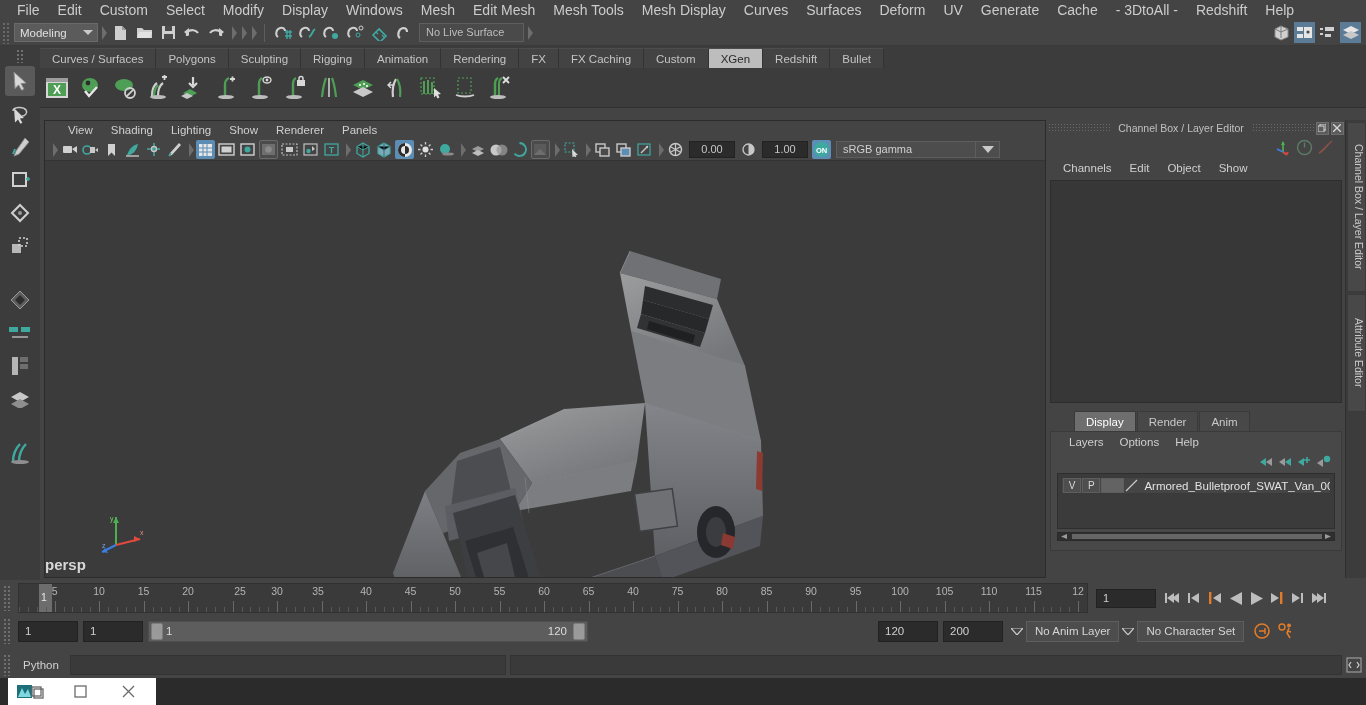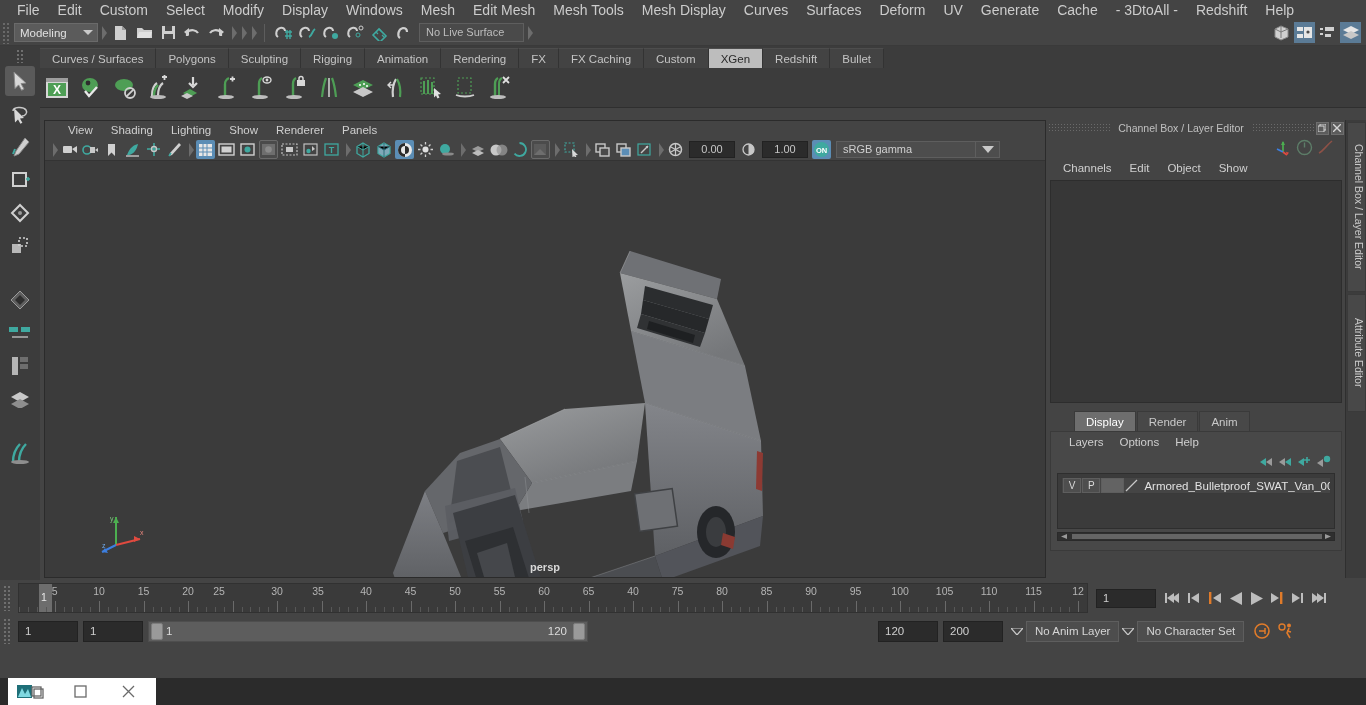--- a/index.html
+++ b/index.html
@@ -132,22 +132,22 @@
   }
   .gammaarrow{
     width:24px;height:17px;background:#4d4d4d;border:1px solid #5e5e5e;
     border-left:none; display:flex;align-items:center;justify-content:center;
   }
   .vpcanvas{
     position:absolute; left:0; right:0; top:40px; bottom:0;
     background:#3b3b3b; overflow:hidden;
   }
   .persp-label{
-    position:absolute; left:0; right:0; bottom:4px; text-align:center;
-    font-size:11px; font-weight:bold; color:#d8d8d8;
+    position:absolute; left:0; right:0; bottom:4px; text-align:left;
+    font-size:15px; font-weight:bold; color:#d8d8d8;
   }
   .axisgizmo{ position:absolute; left:55px; bottom:22px; width:46px; height:46px;}
 
   
   .rightpanel{
     position:absolute; right:22px; top:120px; width:296px; height:458px;
     background:#444444;
   }
   .rp-title{
     height:16px; display:flex; align-items:center; justify-content:center;
@@ -1111,21 +1111,21 @@
         <div class="tick minor" style="left: 142.4px;"></div>
         <div class="tick minor" style="left: 151.3px;"></div>
         <div class="tick minor" style="left: 160.2px;"></div>
         <div class="tick" style="left: 169.1px;"></div>
         <div class="ticklbl" style="left: 169.1px;">20</div>
         <div class="tick minor" style="left: 178px;"></div>
         <div class="tick minor" style="left: 186.9px;"></div>
         <div class="tick minor" style="left: 195.8px;"></div>
         <div class="tick minor" style="left: 204.7px;"></div>
         <div class="tick" style="left: 213.6px;"></div>
-        <div class="ticklbl" style="left: 200px;">25</div>
+        <div class="ticklbl" style="left: 221px;">25</div>
         <div class="tick minor" style="left: 222.5px;"></div>
         <div class="tick minor" style="left: 231.4px;"></div>
         <div class="tick minor" style="left: 240.3px;"></div>
         <div class="tick minor" style="left: 249.2px;"></div>
         <div class="tick" style="left: 258.1px;"></div>
         <div class="ticklbl" style="left: 258.1px;">30</div>
         <div class="tick minor" style="left: 267px;"></div>
         <div class="tick minor" style="left: 275.9px;"></div>
         <div class="tick minor" style="left: 284.8px;"></div>
         <div class="tick minor" style="left: 293.7px;"></div>
@@ -1320,20 +1320,32 @@
     </div>
     <div class="pbtn" style="width:24px;">
       <svg width="18" height="18" viewBox="0 0 18 18">
           <circle cx="5" cy="5" r="3" fill="none" stroke="#e07b2a" stroke-width="1.4"></circle>
           <circle cx="12" cy="3.6" r="2" fill="#e07b2a"></circle>
           <path d="M12 6l-2 5 3 5M10 9l4 1" stroke="#e07b2a" stroke-width="1.6" fill="none"></path>
         </svg>
     </div>
   </div>
 
+  <div class="cmdline">
+    <div class="cmdgrip"></div>
+    <div class="cmdlabel">Python</div>
+    <div class="cmdinput"></div>
+    <div class="cmdout"></div>
+    <div class="cmdicon">
+      <svg width="16" height="16" viewBox="0 0 16 16">
+          <rect x="1" y="1" width="14" height="14" fill="none" stroke="#9a9a9a" stroke-width="1.2"></rect>
+          <path d="M5 5L3 8l2 3M11 5l2 3-2 3" stroke="#c8c8c8" stroke-width="1.3" fill="none"></path>
+        </svg>
+    </div>
+  </div>
 
   <div class="taskbar">
     <div class="tbwin">
       <div class="tbitem">
         <svg width="30" height="18" viewBox="0 0 30 18">
             <rect x="0" y="2" width="15" height="13" fill="#1e6f78"></rect>
             <path d="M1 14l4-9 3 6 3-5 3 8z" fill="#7fd8e0"></path>
             <rect x="15" y="4" width="9" height="9" fill="none" stroke="#666" stroke-width="1.3"></rect>
             <rect x="17" y="6" width="9" height="9" fill="none" stroke="#666" stroke-width="1.3"></rect>
           </svg>

